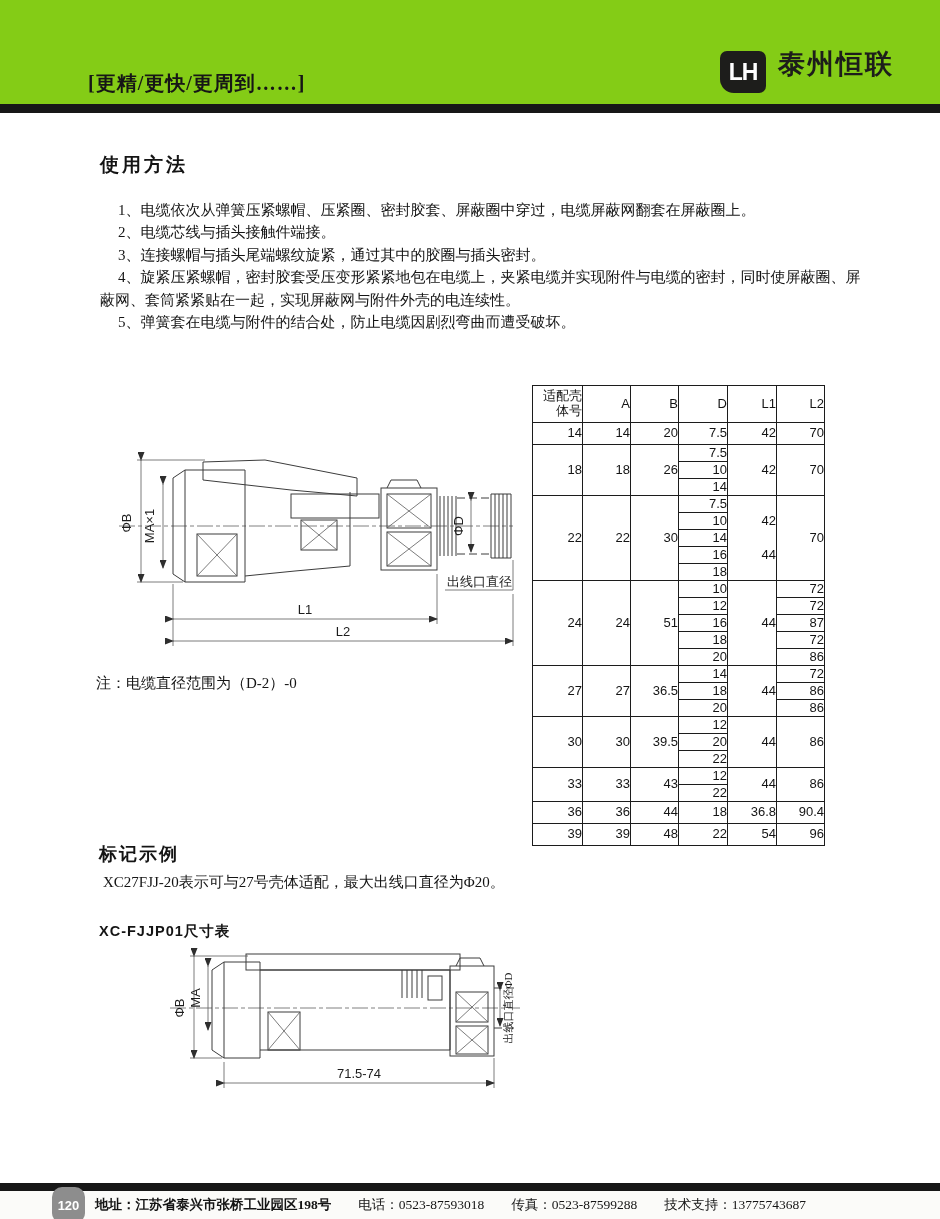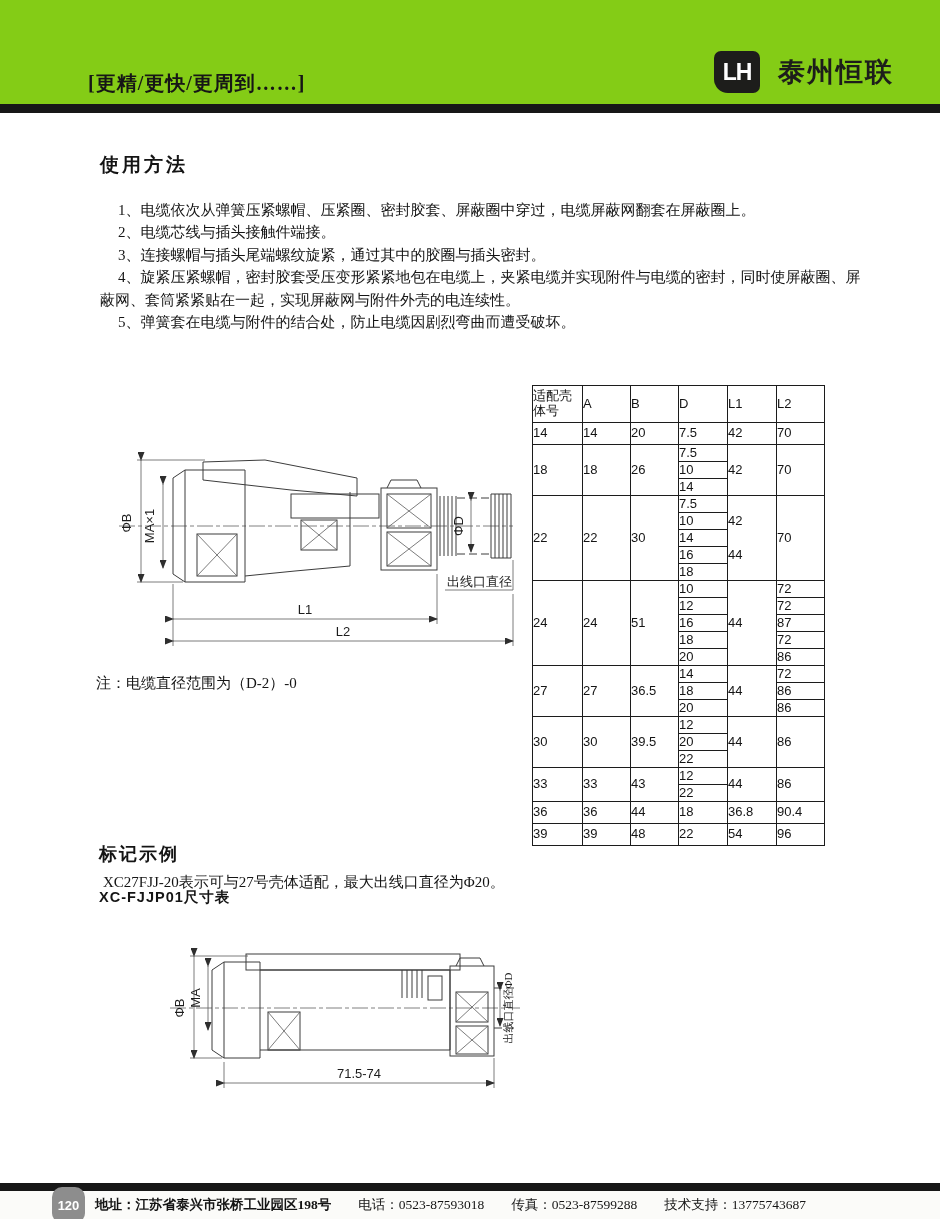--- a/index.html
+++ b/index.html
@@ -3,21 +3,21 @@
 <meta charset="utf-8">
 <style>
   html,body{margin:0;padding:0;background:#fff;}
   .page{position:relative;width:940px;height:1219px;background:#ffffff;overflow:hidden;
         font-family:"Liberation Sans",sans-serif;color:#141414;}
 
   
   .header{position:absolute;left:0;top:0;width:940px;height:104px;background:#84cc16;}
   .slogan{position:absolute;left:88px;bottom:10px;font:700 20px/1.1 "Liberation Serif",serif;
           color:#161616;letter-spacing:1px;}
-  .logo{position:absolute;right:46px;bottom:11px;display:flex;align-items:center;gap:18px;}
+  .logo{position:absolute;right:46px;bottom:11px;display:flex;align-items:flex-start;gap:12px;}
   .logo-mark{width:46px;height:42px;background:#1d1d1b;color:#fff;border-radius:7px 7px 7px 14px;
              display:flex;align-items:center;justify-content:center;
              font:900 23px/1 "Liberation Sans",sans-serif;letter-spacing:-1px;}
   .brand{font:900 27px/1 "Liberation Sans",sans-serif;color:#1d1d1b;letter-spacing:2px;}
   .top-bar{position:absolute;left:0;top:104px;width:940px;height:9px;background:#171717;}
 
   
   .usage-title{position:absolute;left:100px;top:155px;font:700 19px/1 "Liberation Sans",sans-serif;
                letter-spacing:3px;}
   .usage-list{position:absolute;left:100px;top:199px;width:770px;
@@ -32,35 +32,35 @@
   svg .ln{stroke:#3c3c3c;stroke-width:1;fill:none;}
   svg .thin{stroke:#5a5a5a;stroke-width:0.8;fill:none;}
   svg .cl{stroke:#606060;stroke-width:0.8;fill:none;stroke-dasharray:16 3 4 3;}
   svg .dsh{stroke:#3c3c3c;stroke-width:1;fill:none;stroke-dasharray:8 4;}
   svg text.dim{font:13px "Liberation Sans",sans-serif;fill:#1d1d1d;}
   svg text.dimcn{font:13px "Liberation Serif",serif;fill:#1d1d1d;}
   svg text.dimcn2{font:11px "Liberation Serif",serif;fill:#1d1d1d;}
 
   
   .spec-table{position:absolute;left:532px;top:385px;border-collapse:collapse;table-layout:fixed;
-              width:292px;font:13px/1.15 "Liberation Sans",sans-serif;text-align:left;}
+              width:292px;font:13px/1.15 "Liberation Sans",sans-serif;text-align:right;}
   .spec-table th,.spec-table td{border:1px solid #1c1c1c;padding:0;}
   .spec-table th{font-weight:400;height:36px;}
   .spec-table td{height:16px;}
   .spec-table tr.tall td{height:21px;}
   .spec-table td.split{position:relative;}
   .spec-table td.split span{position:absolute;left:0;right:0;transform:translateY(-50%);}
   .spec-table td.split span:nth-child(1){top:30%;}
   .spec-table td.split span:nth-child(2){top:70%;}
 
   
   .marking-title{position:absolute;left:99px;top:845px;font:700 18px/1 "Liberation Sans",sans-serif;
                  letter-spacing:2px;}
   .marking-text{position:absolute;left:103px;top:875px;font:15px/1 "Liberation Serif",serif;}
-  .dim-title{position:absolute;left:99px;top:890px;font:700 14.5px/1 "Liberation Sans",sans-serif;
+  .dim-title{position:absolute;left:99px;top:924px;font:700 14.5px/1 "Liberation Sans",sans-serif;
              letter-spacing:1px;text-align:right;}
 
   
   .footer-bar{position:absolute;left:0;top:1183px;width:940px;height:8px;background:#171717;}
   .footer{position:absolute;left:0;top:1191px;width:940px;height:28px;background:#fbfbf9;
           display:flex;align-items:center;padding-left:52px;box-sizing:border-box;}
   .badge{min-width:33px;height:36px;border-radius:10px;background:#8d8d8d;color:#fff;
          display:flex;align-items:center;justify-content:center;
          font:700 13px/1 "Liberation Sans",sans-serif;}
   .footer-seg{font:13.5px/1 "Liberation Serif",serif;margin-left:27px;white-space:nowrap;}

